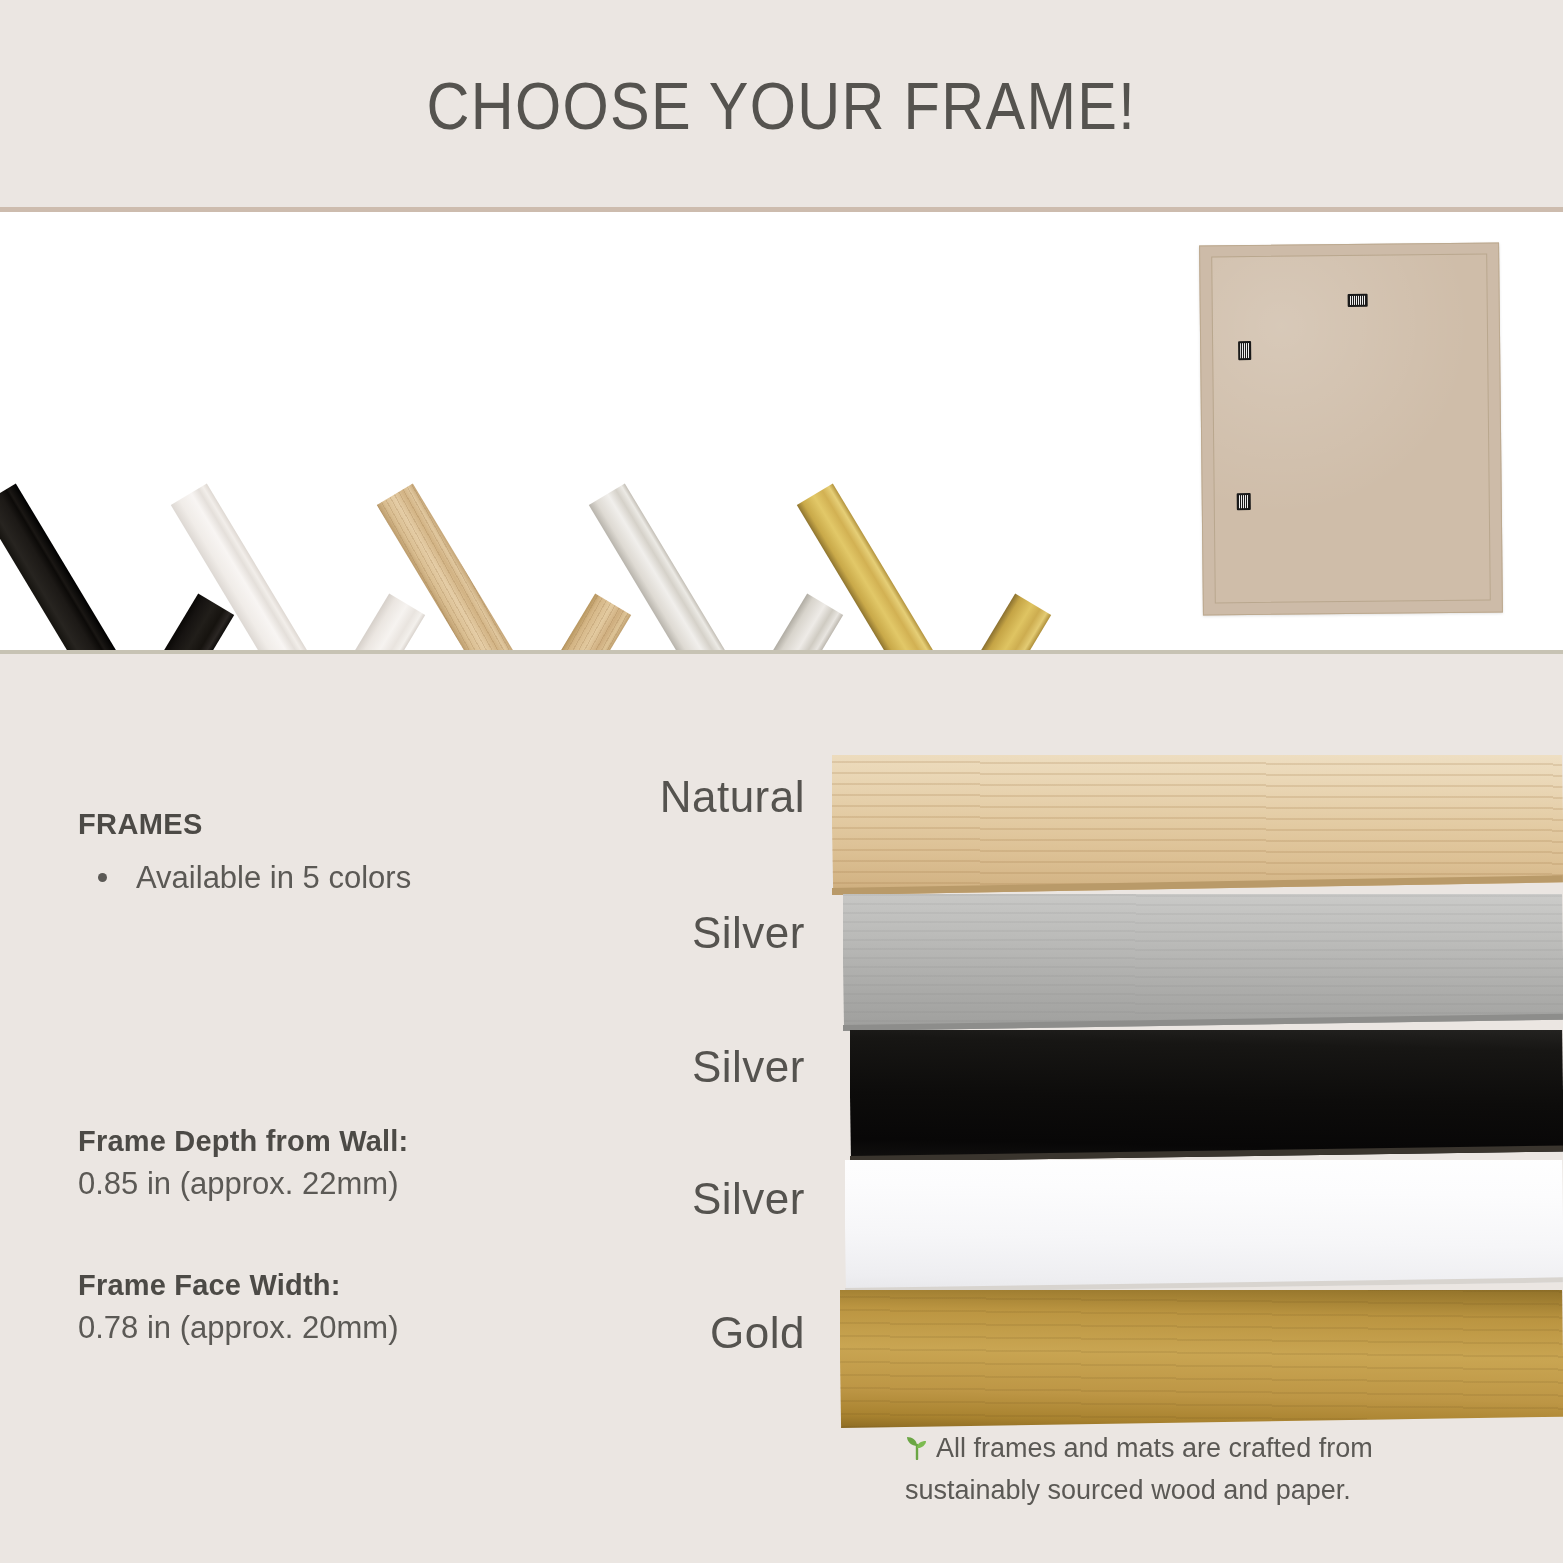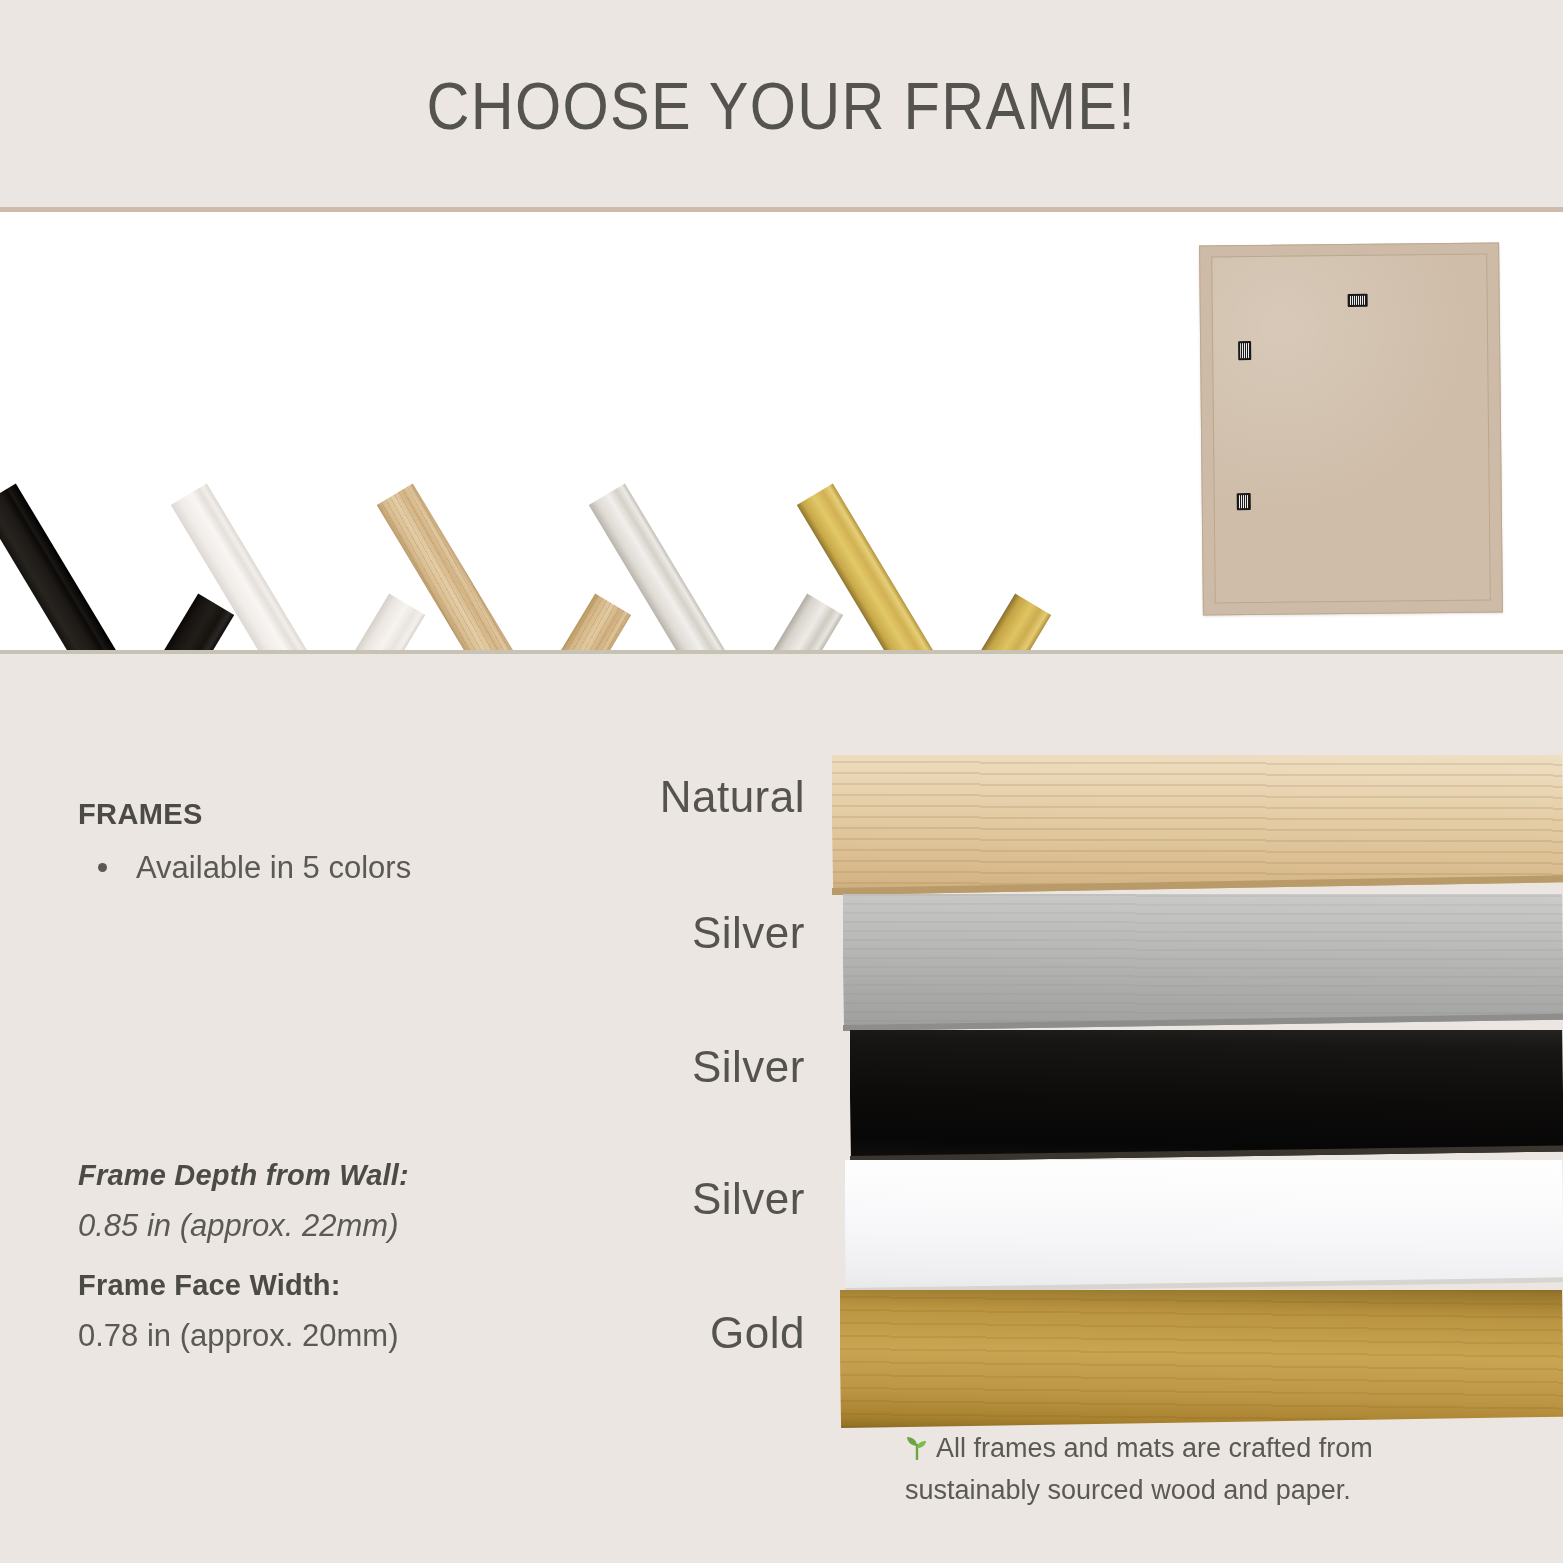--- a/index.html
+++ b/index.html
@@ -117,48 +117,48 @@
     background:repeating-linear-gradient(90deg,#eee 0 1px,#1a1a1a 1px 2px);
   }
 
   
   .lower {
     position:absolute; left:0; top:654px; width:1563px; height:909px;
     background:#ebe6e2;
   }
 
   
-  .spec-col { position:absolute; left:78px; top:144px; width:520px; }
+  .spec-col { position:absolute; left:78px; top:154px; width:520px; }
   .spec-heading {
     font-size:29px; font-weight:bold; color:#4c4a46;
     letter-spacing:.4px;
   }
   .bullets { list-style:none; margin-top:14px; }
   .bullets li {
     position:relative;
     padding-left:58px;
     font-size:31px; font-weight:300; color:#5b5955;
     line-height:1.46;
     margin-bottom:4px;
   }
   .bullets li::before {
     content:"";
     position:absolute; left:20px; top:18px;
     width:9px; height:9px; border-radius:50%;
     background:#5b5955;
   }
 
   .dim-block { position:absolute; left:78px; width:520px; }
-  .dim-block.first  { top:505px;font-style:italic; }
+  .dim-block.first  { top:471px; }
   .dim-block.second { top:615px; }
   .dim-label {
     font-size:29px; font-weight:bold; color:#4c4a46; letter-spacing:.2px;
   }
   .dim-value {
-    font-size:31px; font-weight:300; color:#5b5955; margin-top:16px;
+    font-size:31px; font-weight:300; color:#5b5955; margin-top:8px;
   }
 
   
   .color-labels { position:absolute; left:560px; top:58px; width:245px; }
   .color-label {
     position:absolute; right:0;
     font-size:44px; font-weight:300; color:#55534f;
     white-space:nowrap; letter-spacing:.5px;
   }
 

